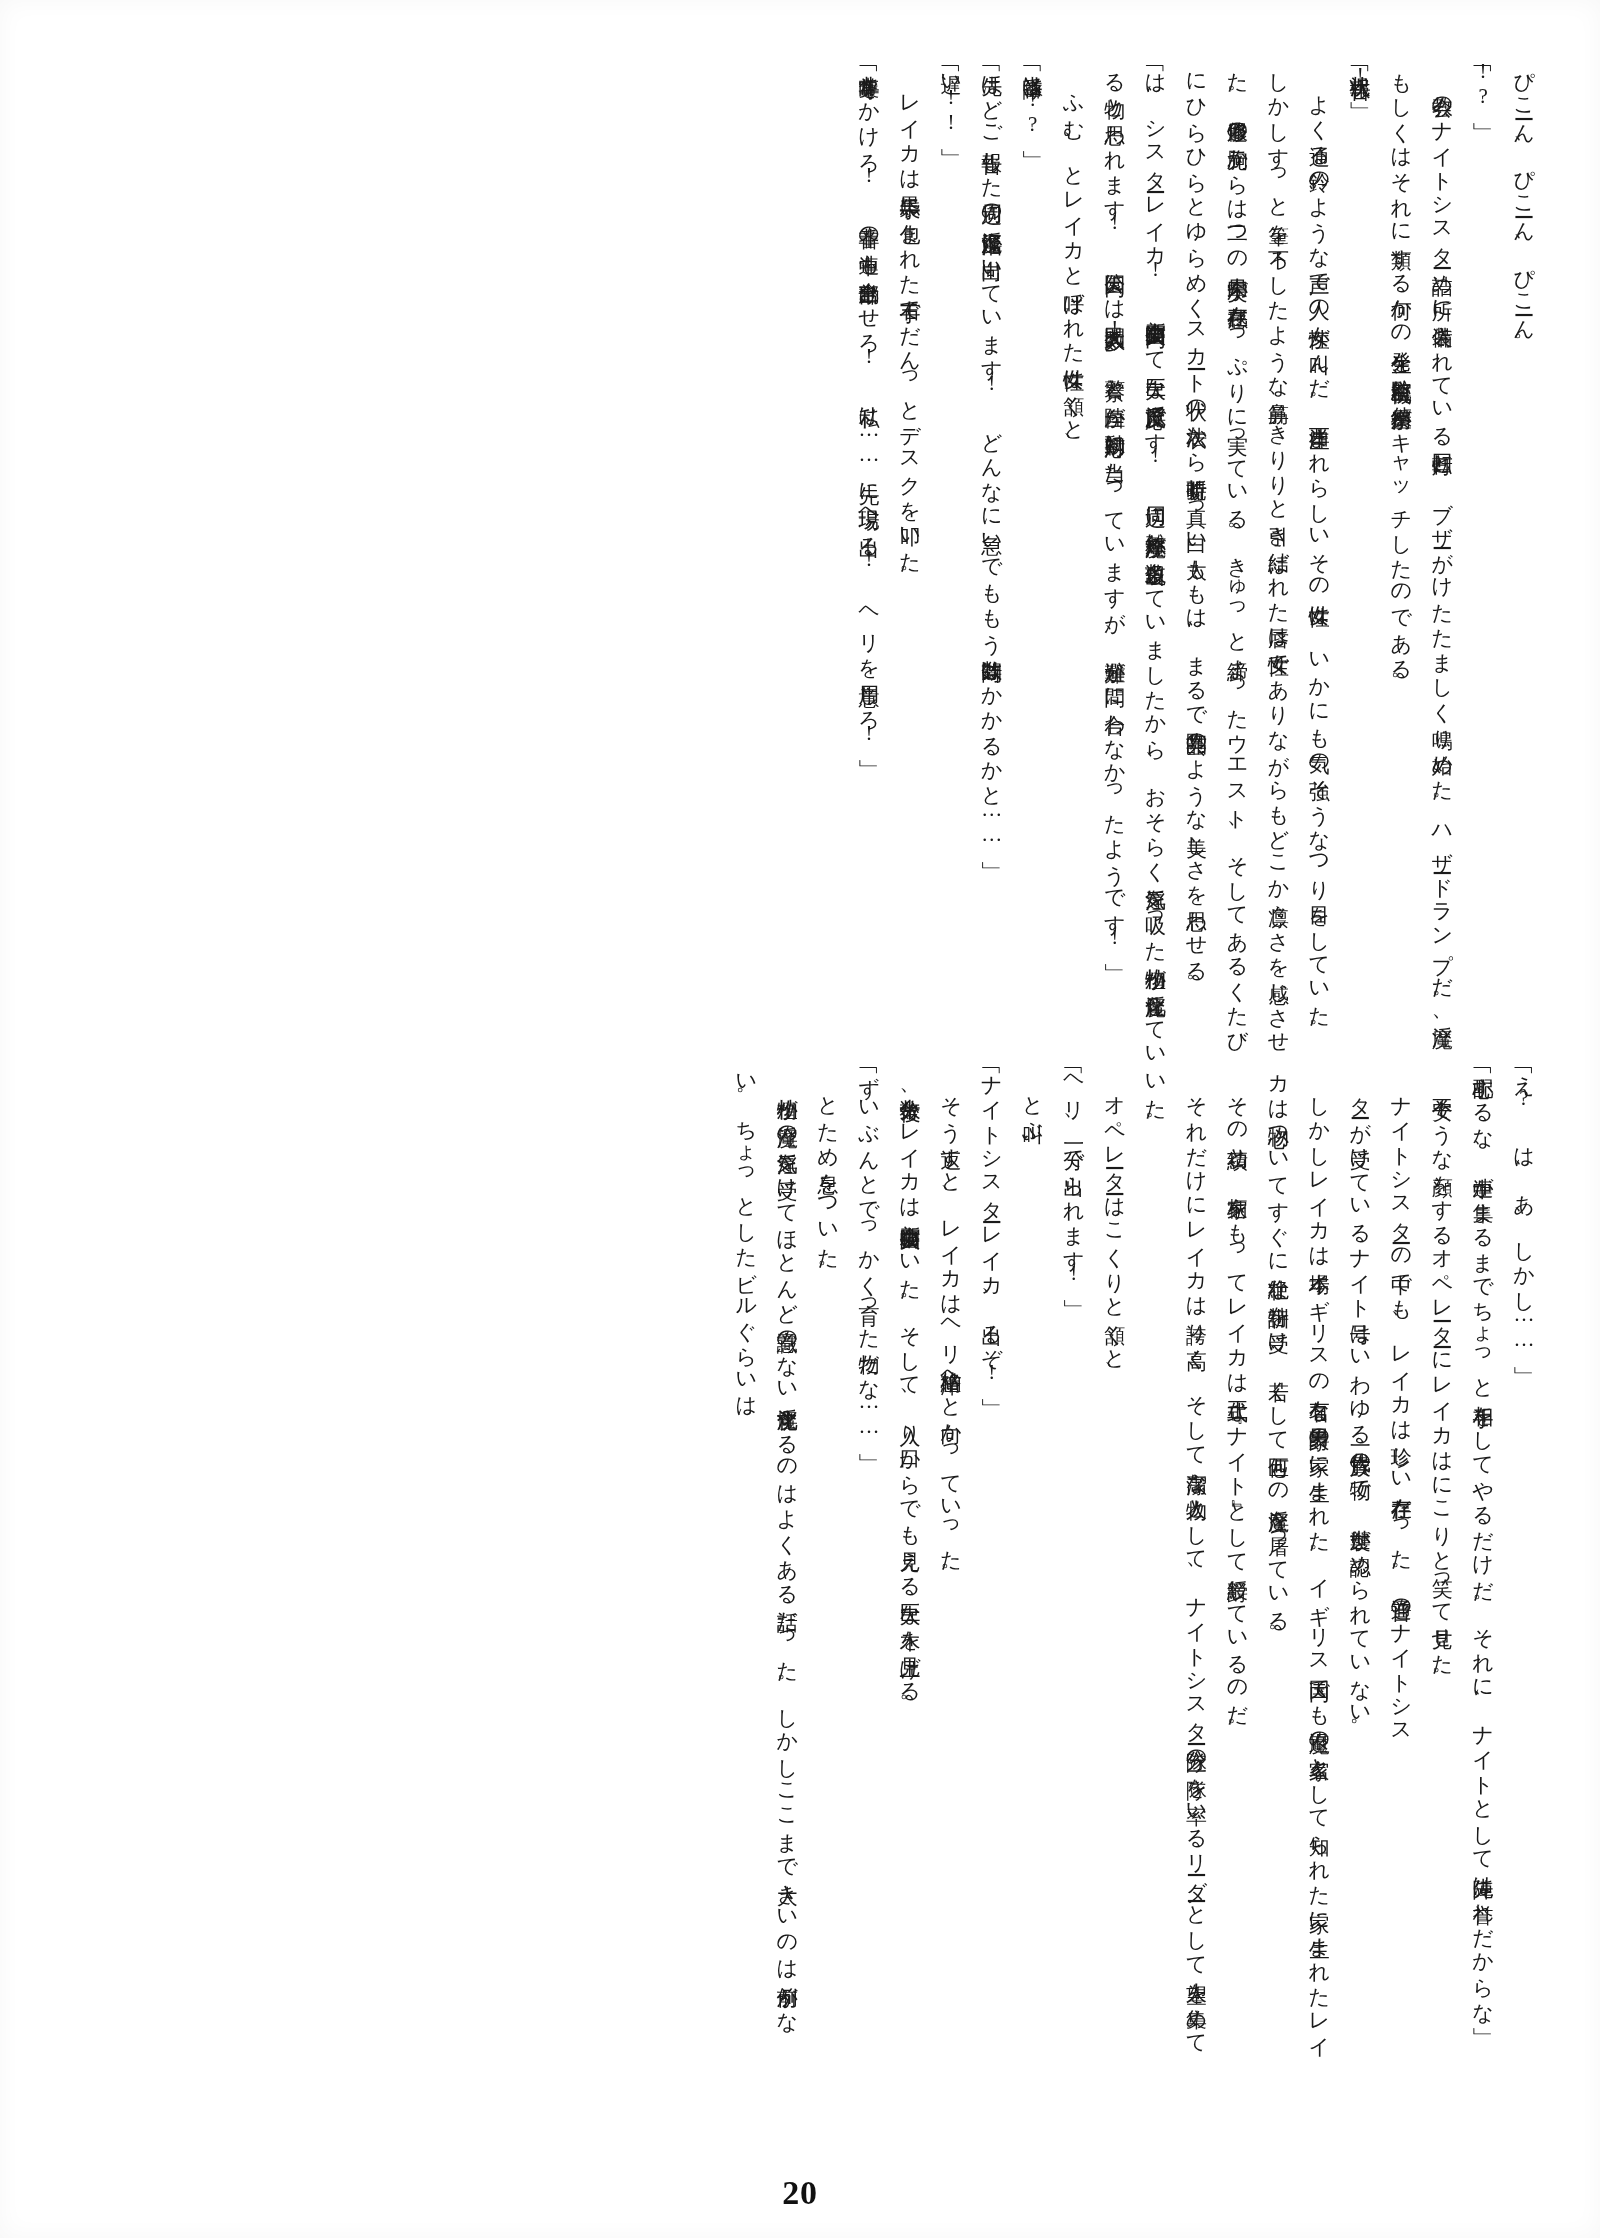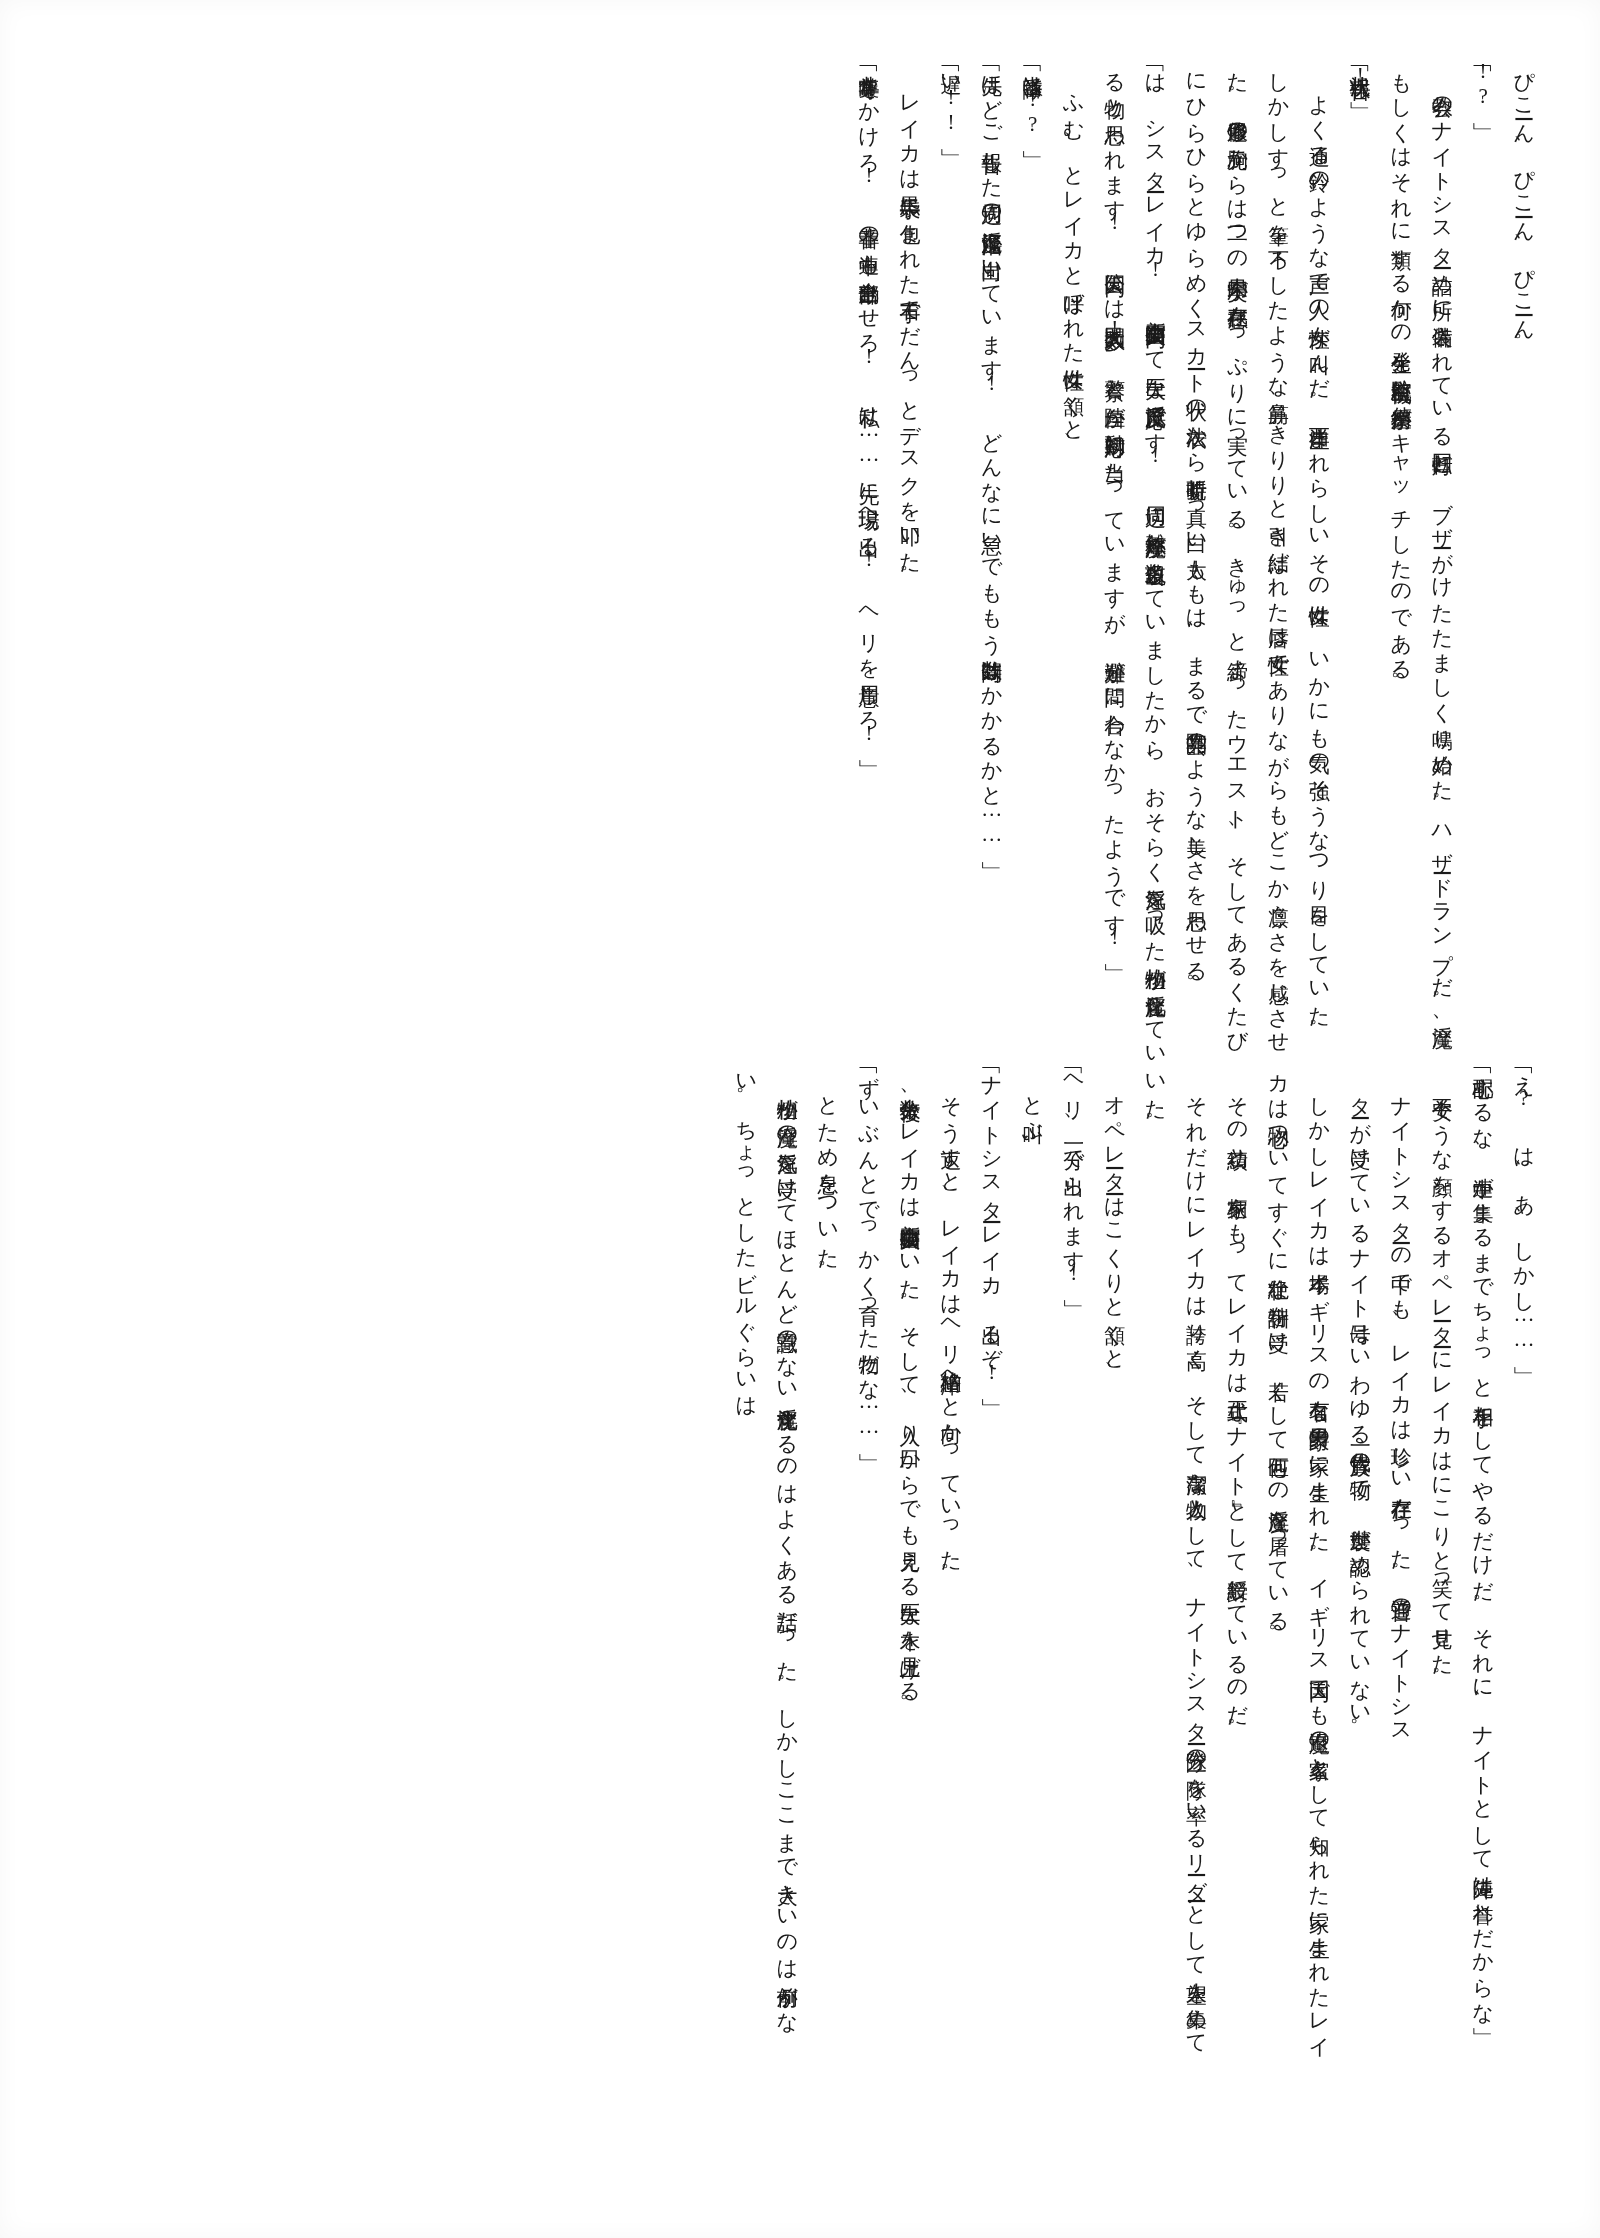--- a/index.html
+++ b/index.html
@@ -102,14 +102,15 @@
     <p>「ヘリ、一分で出られます!」</p>
     <p>　と叫ぶ。</p>
     <p>「ナイトシスターレイカ、出るぞ!」</p>
     <p>　そう返すと、レイカはヘリ格納庫へと向かっていった。</p>
     <p>　十数分後、レイカは新宿中央公園にいた。そして、入り口からでも見える巨大な木を見上げる。</p>
     <p>「ずいぶんとでっかく育った物だな……」</p>
     <p>　とため息をついた。</p>
     <p>　植物が淫魔の淫気を受けてほとんど意識のない淫魔化するのはよくある話だった。しかしここまで大きいのは前例がない。ちょっとしたビルぐらいは</p>
   </div>
 
+  <div class="pagenum">20</div>
   <div class="edge-shade"></div>
 </div>
 
 </body></html>

